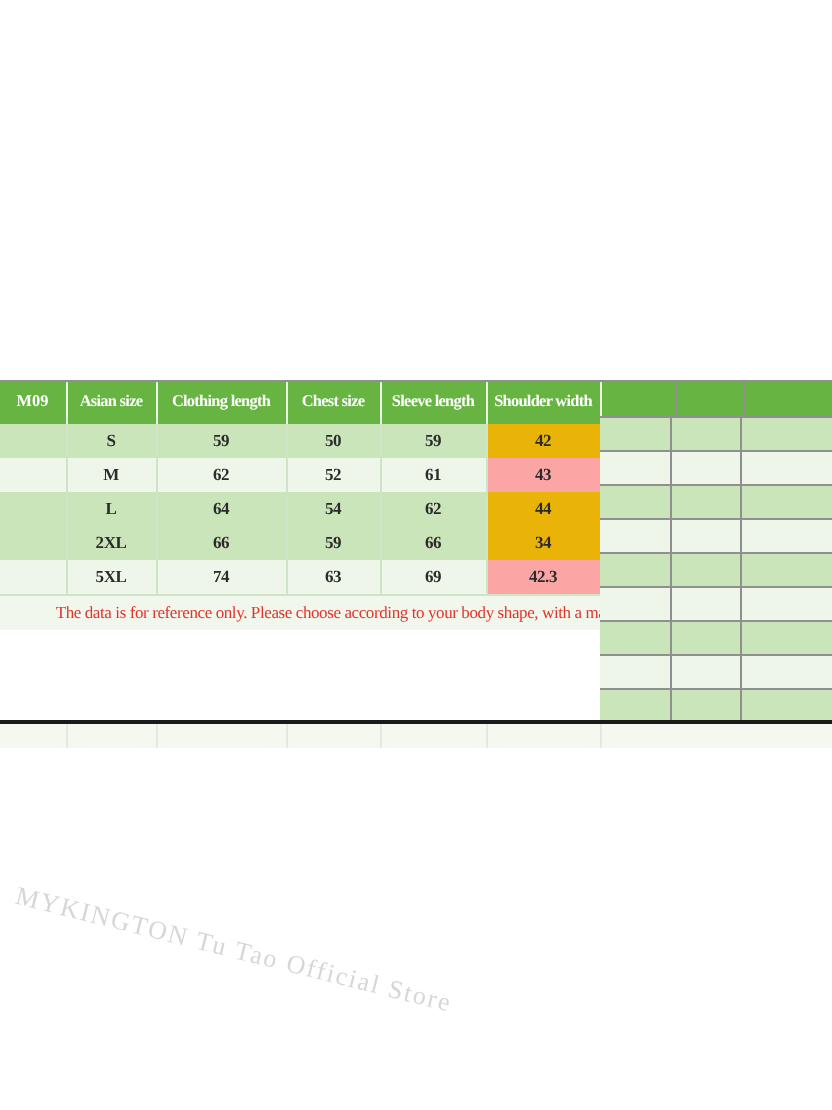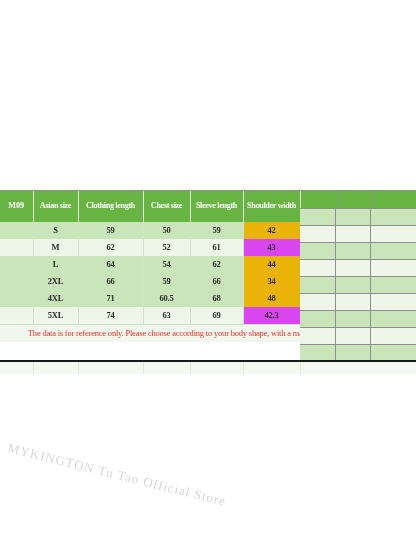--- a/index.html
+++ b/index.html
@@ -56,21 +56,21 @@
   }
 
   
   table.chart thead th {
     background: #67b443;
     color: #ffffff;
     font-weight: bold;
     font-size: 8.2px;
     letter-spacing: -0.35px;
     border-right: 1px solid #e9f3e2;
-    height: 32px;
+    height: 22px;
     line-height: 18px;
     margin-top: 41px;
   }
   table.chart thead th.hcode {
     letter-spacing: 0px;
   }
   table.chart thead th.blank {
     border-right: 1px solid #8f8f8f;
   }
   table.chart thead th.last {
@@ -86,21 +86,21 @@
     background: #eef6e9;
     color: #2b2b2b;
   }
   table.chart tbody td.measure {
     font-weight: bold;
   }
   table.chart tbody tr.odd td.accent {
     background: #eab308;
   }
   table.chart tbody tr.even td.accent {
-    background: #d946ef;
+    background: #fca5a5;
   }
   table.chart tbody td.blank {
     border-right: 1px solid #8f8f8f;
   }
   table.chart tbody td.last {
     border-right: none;
   }
   table.chart tbody td.first {
     border-right: 1px solid #cfe4c6;
   }
@@ -268,31 +268,20 @@
         <td class="first"></td>
         <td class="measure">2XL</td>
         <td class="measure">66</td>
         <td class="measure">59</td>
         <td class="measure">66</td>
         <td class="measure accent">34</td>
         <td class="blank"></td>
         <td class="blank"></td>
         <td class="last"></td>
       </tr>
-      <tr class="odd">
-        <td class="first"></td>
-        <td class="measure">4XL</td>
-        <td class="measure">71</td>
-        <td class="measure">60.5</td>
-        <td class="measure">68</td>
-        <td class="measure accent">48</td>
-        <td class="blank"></td>
-        <td class="blank"></td>
-        <td class="last"></td>
-      </tr>
       <tr class="even">
         <td class="first"></td>
         <td class="measure">5XL</td>
         <td class="measure">74</td>
         <td class="measure">63</td>
         <td class="measure">69</td>
         <td class="measure accent">42.3</td>
         <td class="blank"></td>
         <td class="blank"></td>
         <td class="last"></td>

